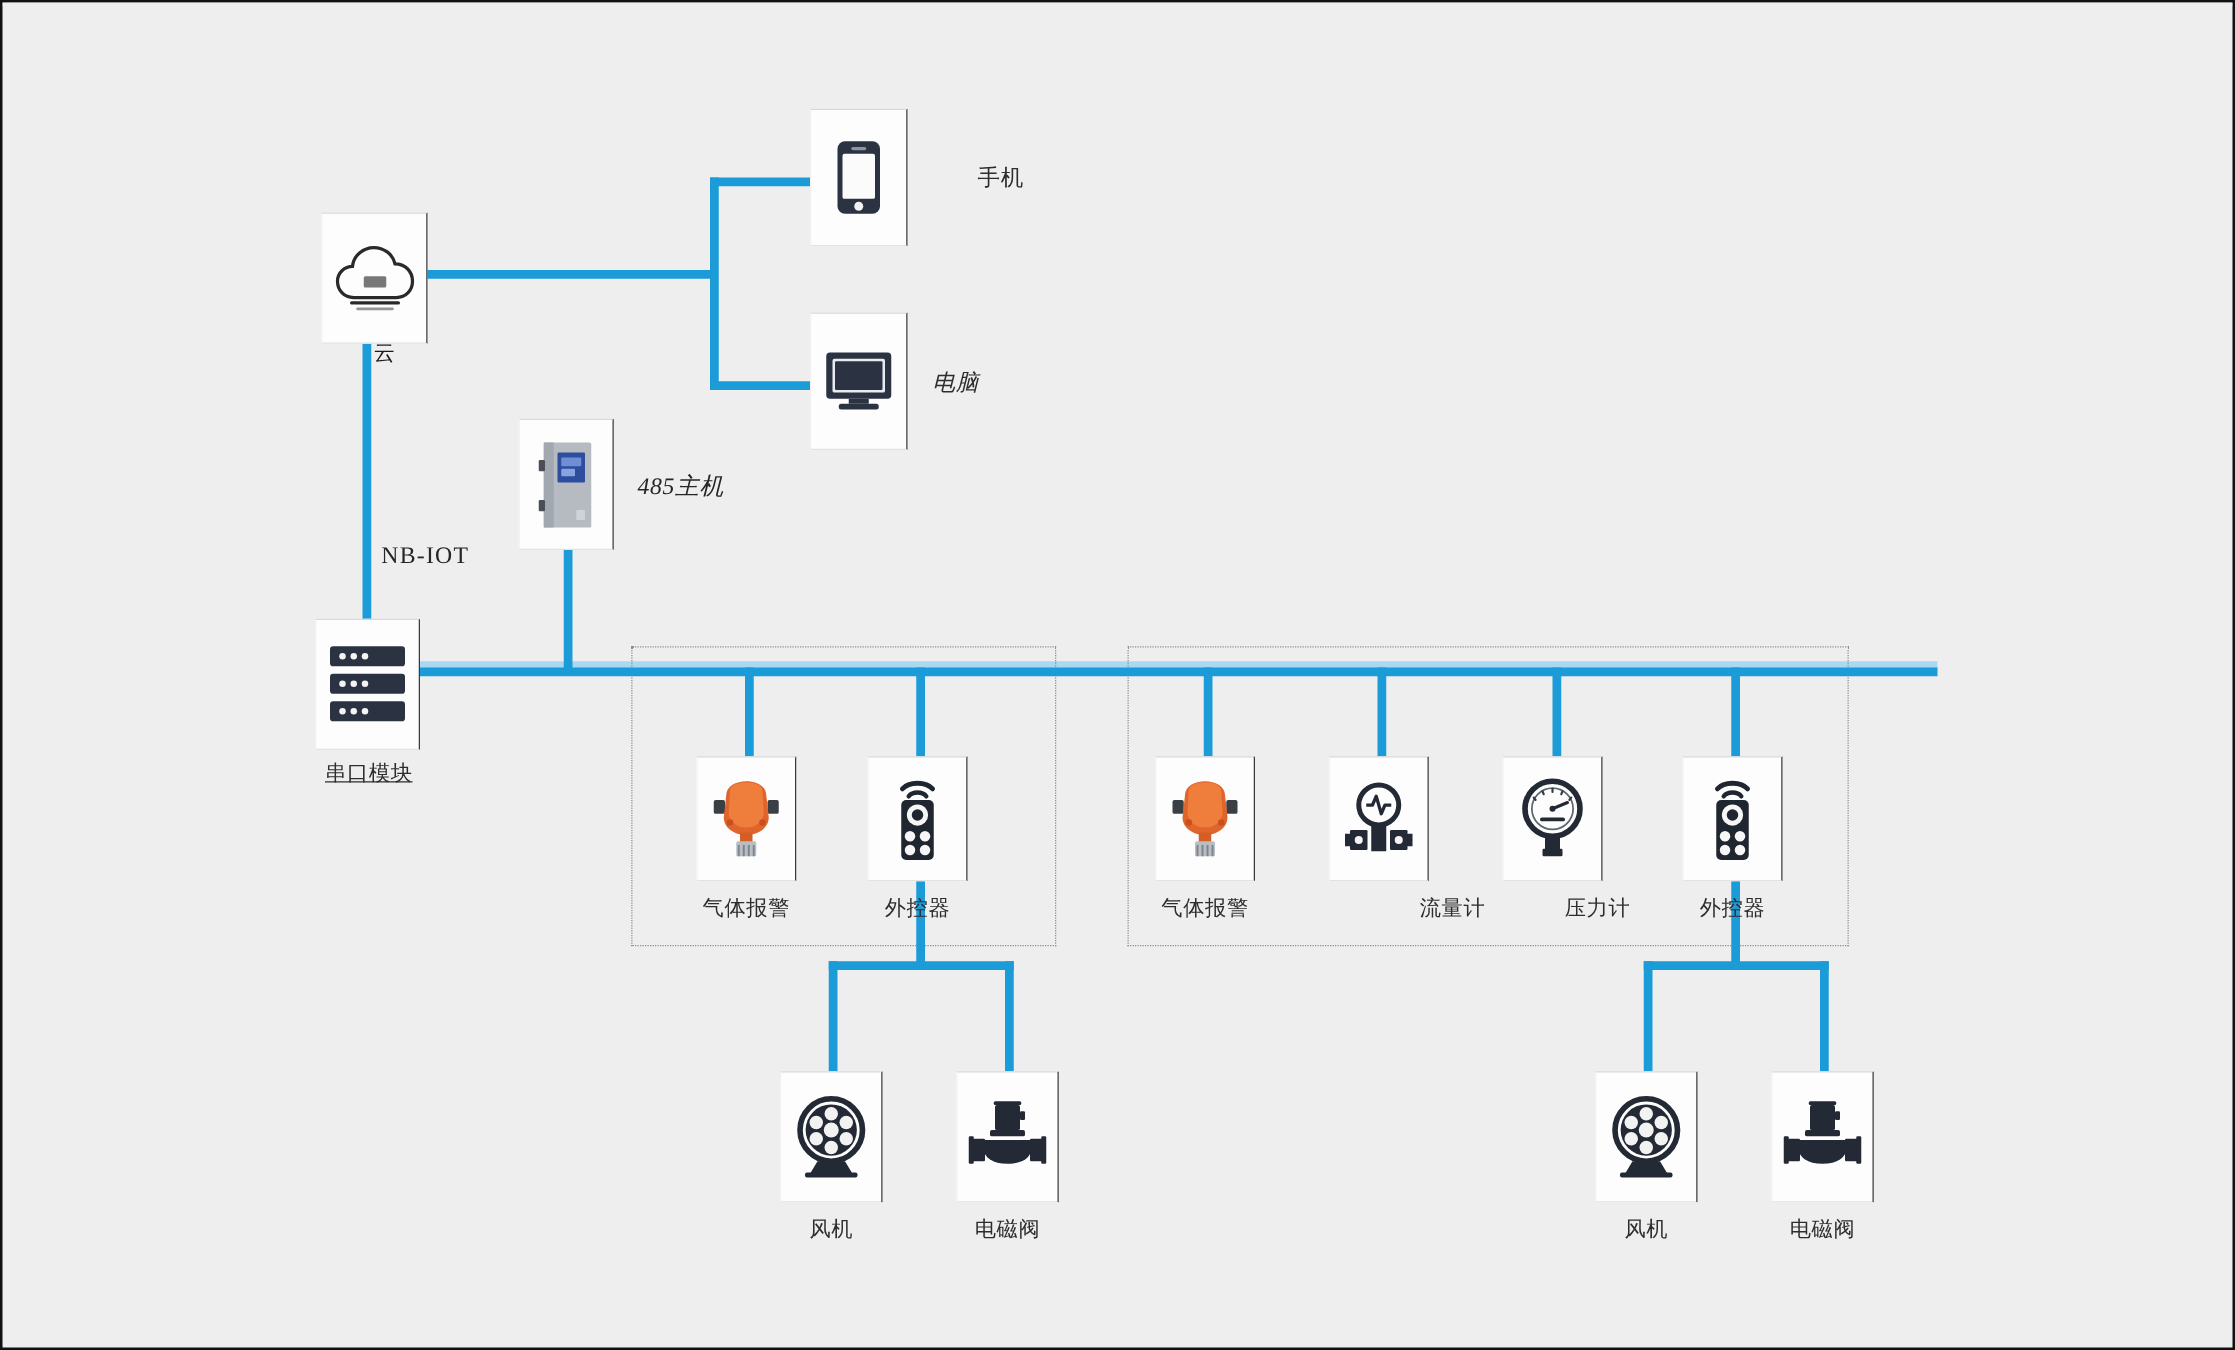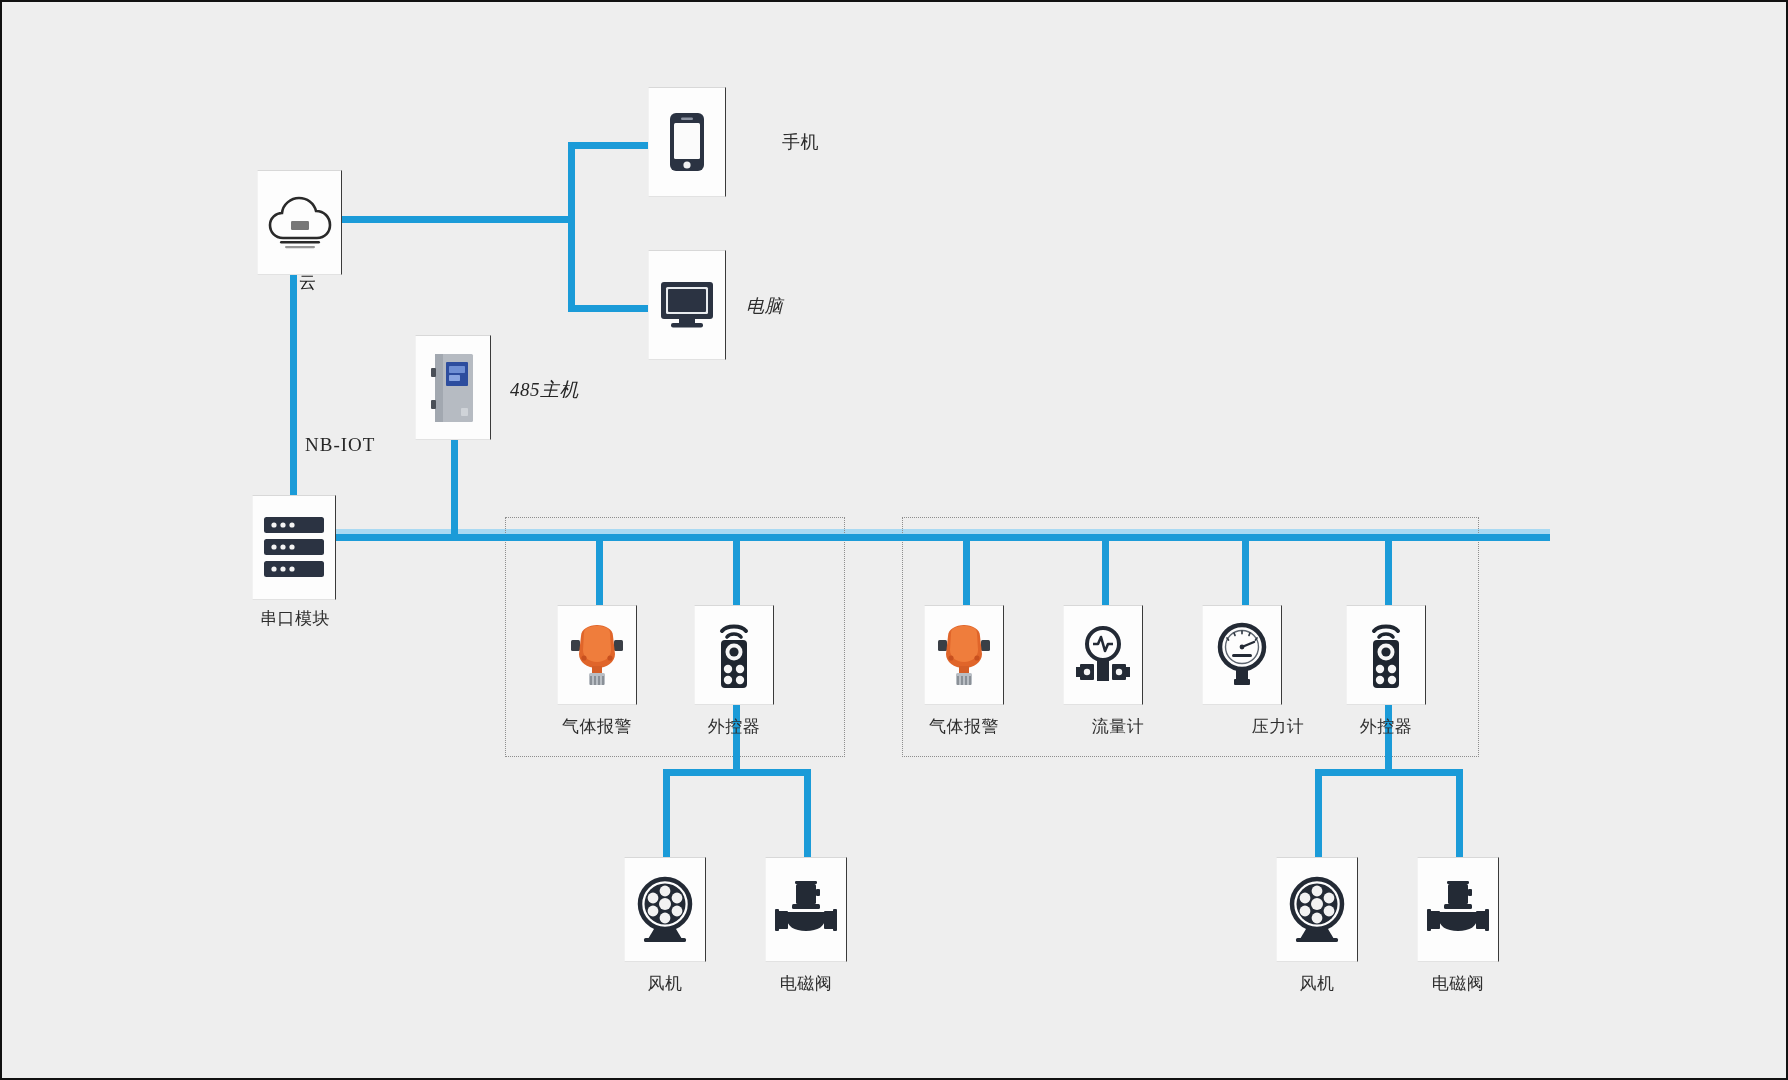--- a/index.html
+++ b/index.html
@@ -165,21 +165,21 @@
           <circle cx="30" cy="10" r="2.6" fill="#f4f4f4"></circle>
         <circle cx="12" cy="32" r="2.6" fill="#f4f4f4"></circle>
           <circle cx="21" cy="32" r="2.6" fill="#f4f4f4"></circle>
           <circle cx="30" cy="32" r="2.6" fill="#f4f4f4"></circle>
         <circle cx="12" cy="54" r="2.6" fill="#f4f4f4"></circle>
           <circle cx="21" cy="54" r="2.6" fill="#f4f4f4"></circle>
           <circle cx="30" cy="54" r="2.6" fill="#f4f4f4"></circle>
       </svg>
     </span>
   </div>
-  <div class="lbl center" style="left:293px;top:608px;">串口模块</div>
+  <div class="lbl center" style="left:293px;top:608px;text-decoration:underline;">串口模块</div>
 
   <div class="node" style="left:555px;top:603px;width:80px;height:100px;">
     <span>
       <svg width="60" height="70" viewBox="0 0 60 70">
         <rect x="4" y="20" width="9" height="11" rx="1.5" fill="#3a3f46"></rect>
         <rect x="47" y="20" width="9" height="11" rx="1.5" fill="#3a3f46"></rect>
         <path d="M14 16 C14 9 22 5 30 5 C38 5 46 9 46 16 L48 34 C48 42 40 48 30 48 C20 48 12 42 12 34 Z" fill="#e0652a"></path>
         <path d="M17 13 C17 8 23 6 30 6 C37 6 43 8 43 13 L44 30 C44 37 38 42 30 42 C22 42 16 37 16 30 Z" fill="#ef7d3c"></path>
         <circle cx="17" cy="38" r="2.6" fill="#c8501f"></circle>
         <circle cx="43" cy="38" r="2.6" fill="#c8501f"></circle>
@@ -233,21 +233,21 @@
         <rect x="25" y="37" width="12" height="22" fill="#232a35"></rect>
         <rect x="8" y="42" width="14" height="16" rx="1" fill="#232a35"></rect>
         <rect x="4" y="45" width="5" height="10" fill="#232a35"></rect>
         <rect x="40" y="42" width="14" height="16" rx="1" fill="#232a35"></rect>
         <rect x="53" y="45" width="5" height="10" fill="#232a35"></rect>
         <circle cx="15" cy="50" r="3.2" fill="#f4f4f4"></circle>
         <circle cx="47" cy="50" r="3.2" fill="#f4f4f4"></circle>
       </svg>
     </span>
   </div>
-  <div class="lbl center" style="left:1116px;top:716px;">流量计</div>
+  <div class="lbl center" style="left:1160px;top:716px;">流量计</div>
 
   <div class="node" style="left:1200px;top:603px;width:80px;height:100px;">
     <span>
       <svg width="56" height="68" viewBox="0 0 56 68">
         <circle cx="28" cy="26" r="22" fill="none" stroke="#232a35" stroke-width="4.5"></circle>
         <circle cx="28" cy="26" r="16.5" fill="none" stroke="#5d656f" stroke-width="1.4"></circle>
         <path d="M13 17 L14.5 19 M20 12 L21 14.4 M28 10 L28 12.6 M36 12 L35 14.4 M43 17 L41.5 19" stroke="#333b46" stroke-width="1.7" stroke-linecap="round"></path>
         <path d="M28 26 L40 21" stroke="#232a35" stroke-width="2.4" stroke-linecap="round"></path>
         <circle cx="28" cy="26" r="2.4" fill="#232a35"></circle>
         <rect x="18" y="33" width="20" height="3" rx="1.5" fill="#232a35"></rect>

